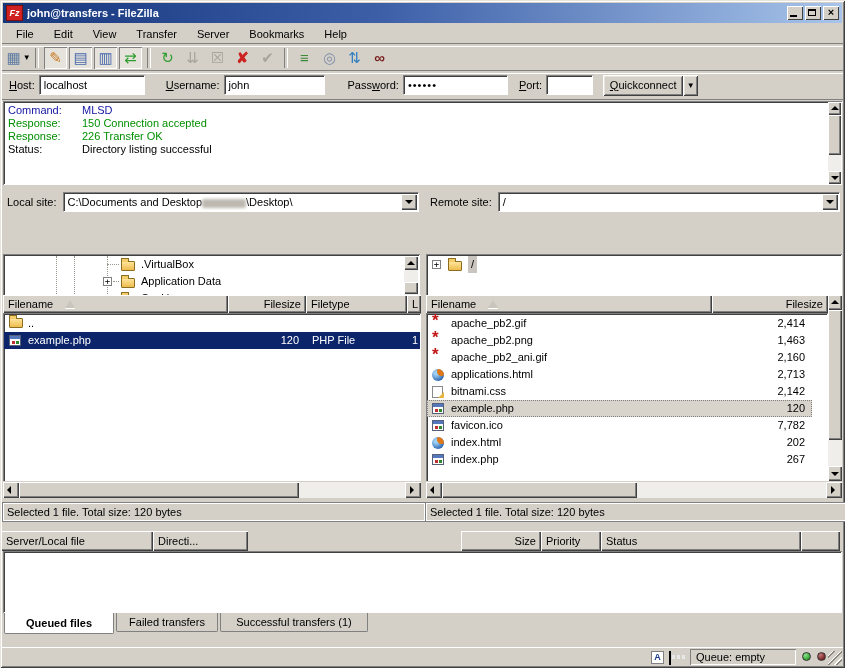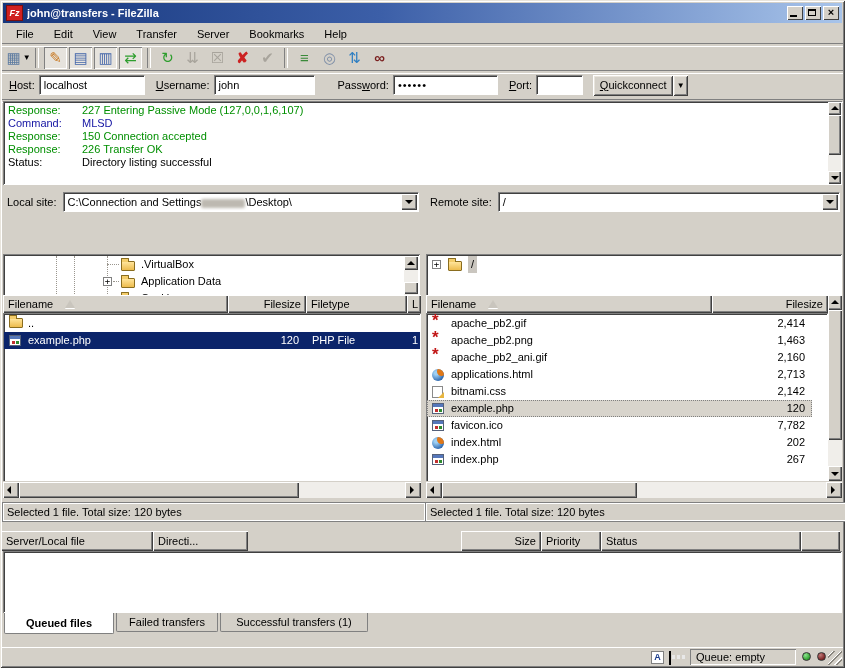--- a/index.html
+++ b/index.html
@@ -206,53 +206,52 @@
       </span>
     <span class="tbtn">
         <span class="c14">∞</span>
       </span>
   </div>
   <div class="abs hsep" style="top:70px;"></div>
 
   <div class="abs quickbar">
     <span class="qlabel"><u>H</u>ost:</span>
     <span class="edit" style="width:106px;">localhost</span>
-    <span class="qlabel" style="margin-left:11px;"><u>U</u>sername:</span>
+    <span class="qlabel" style="margin-left:21px;"><u>U</u>sername:</span>
     <span class="edit" style="width:101px;">john</span>
     <span class="qlabel" style="margin-left:23px;">Pass<u>w</u>ord:</span>
     <span class="edit" style="width:105px;letter-spacing:1px;">••••••</span>
     <span class="qlabel" style="margin-left:11px;"><u>P</u>ort:</span>
     <span class="edit" style="width:47px;"></span>
     <span class="btn" style="width:80px;margin-left:10px;"><u>Q</u>uickconnect</span>
     <span class="btn" style="width:15px;font-size:8px;">▼</span>
   </div>
   <div class="abs hsep" style="top:99px;"></div>
 
   <div class="abs log">
-    <div class="log-line t-response"><span class="llabel">Response:</span><span>227 Entering Passive Mode (127,0,0,1,6,107)</span></div>
     <div class="log-line t-command"><span class="llabel">Command:</span><span>MLSD</span></div>
     <div class="log-line t-response"><span class="llabel">Response:</span><span>150 Connection accepted</span></div>
     <div class="log-line t-response"><span class="llabel">Response:</span><span>226 Transfer OK</span></div>
     <div class="log-line t-status"><span class="llabel">Status:</span><span>Directory listing successful</span></div>
   </div>
 
   <div class="abs sb-track" style="right:4px;top:102px;width:13px;height:82px;">
     <span class="sb-btn" style="left:0;top:0;width:13px;height:13px;">
         <i class="arr arr-up"></i>
       </span>
     <span class="sb-thumb" style="left:0;top:13px;width:13px;height:40px;"></span>
     <span class="sb-btn" style="left:0;bottom:0;width:13px;height:13px;">
         <i class="arr arr-dn"></i>
       </span>
   </div>
 
   <div class="abs site-row" style="left:7px;top:192px;width:412px;">
     <span style="margin-right:6px;">Local site:</span>
     <span class="combo">
-      <span>C:\Connection and Settings</span><span class="blurseg"></span><span>\Desktop\</span>
+      <span>C:\Documents and Desktop</span><span class="blurseg"></span><span>\Desktop\</span>
       <span class="combo-btn">
           <i class="arr arr-dn" style="left:4px;top:6px;"></i>
         </span>
     </span>
   </div>
 
   <div class="abs tree" style="left:3px;top:212px;width:417px;height:76px;">
     <span class="guide-v" style="left:53px;top:2px;height:72px;"></span>
     <span class="guide-v" style="left:71px;top:2px;height:72px;"></span>
     <span class="guide-v" style="left:104px;top:2px;height:72px;"></span>

